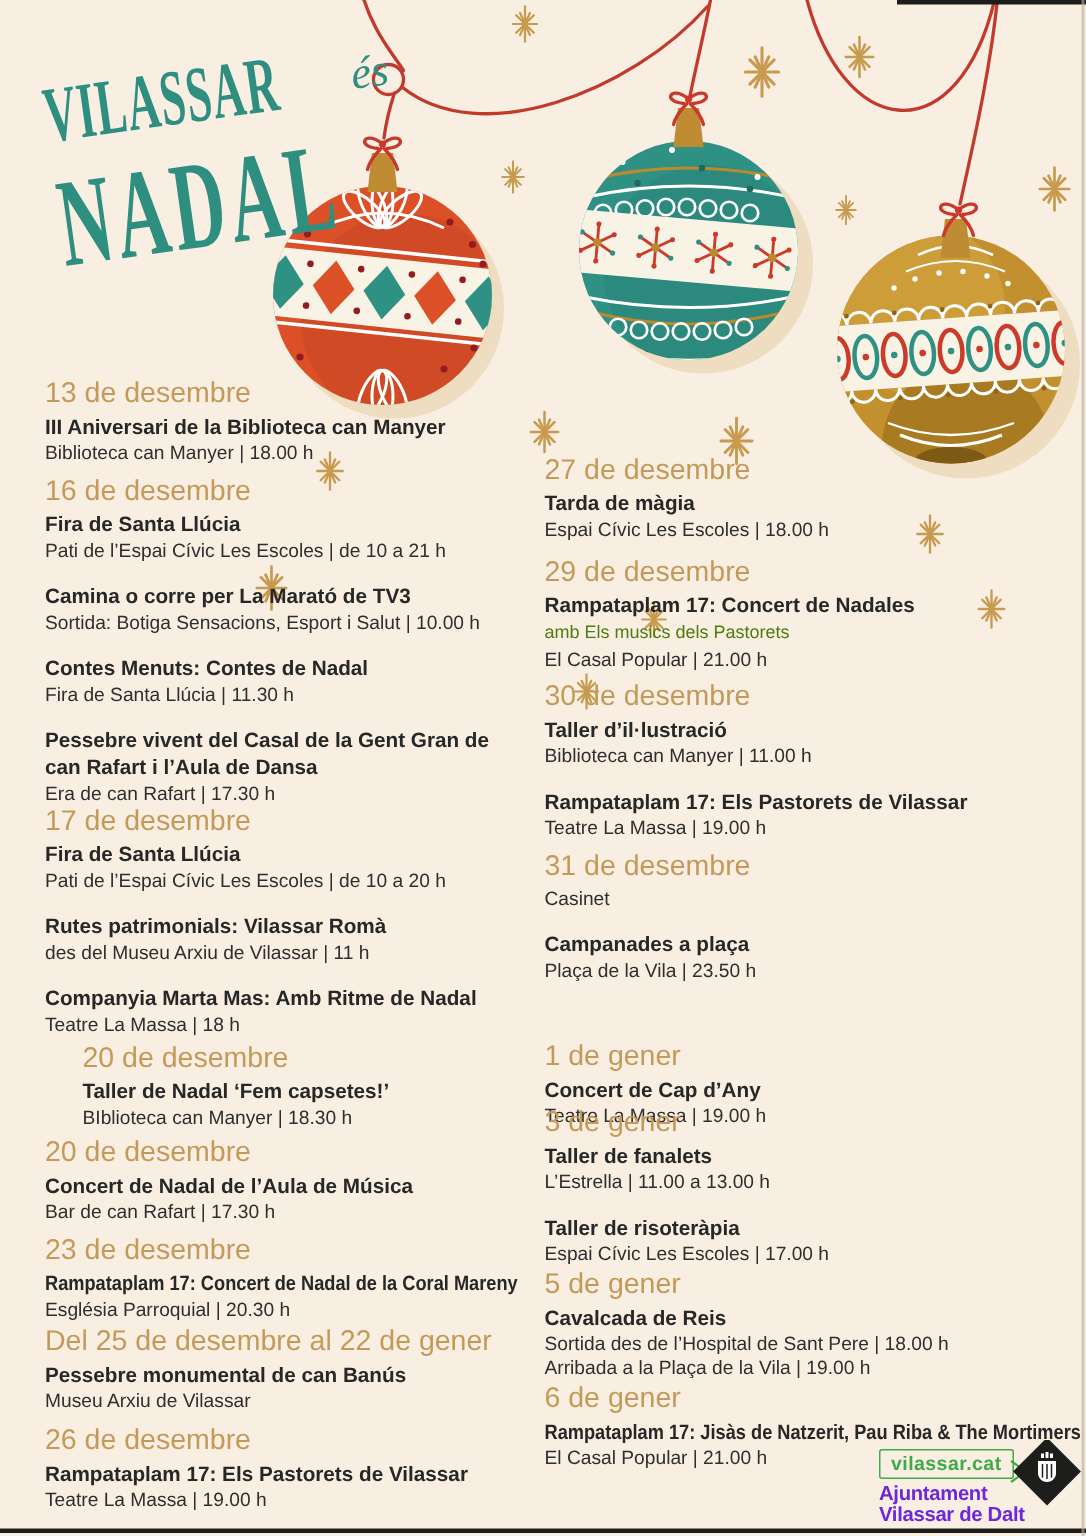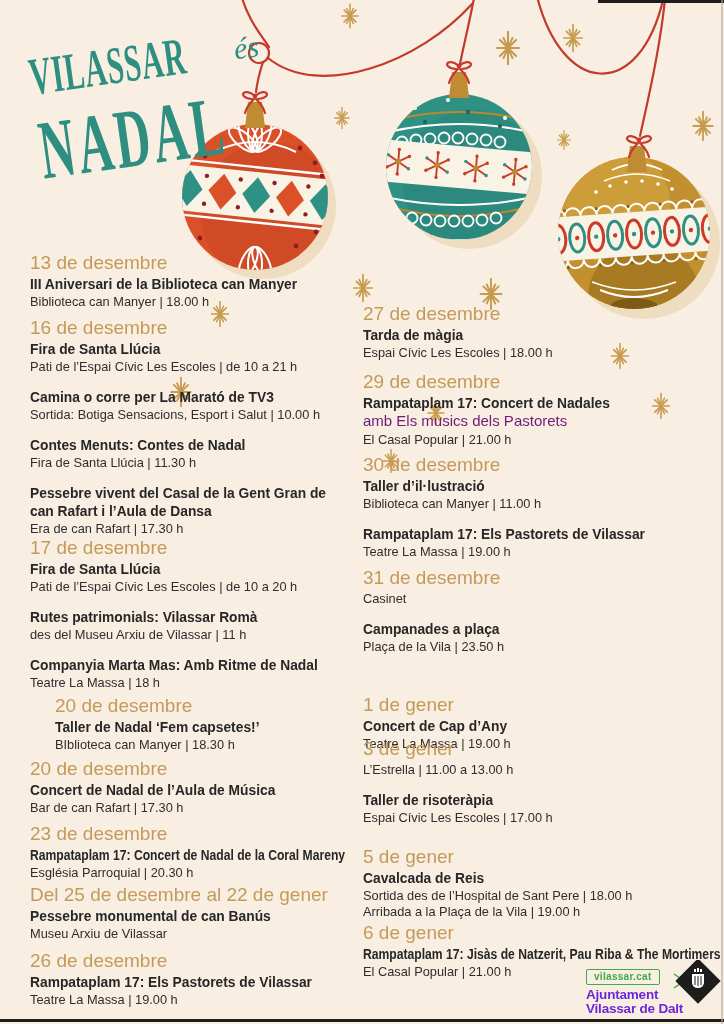--- a/index.html
+++ b/index.html
@@ -17,25 +17,25 @@
   .logo .w2{display:inline-block;font-family:"Liberation Serif",serif;font-weight:bold;
             font-size:62px;letter-spacing:4px;transform:scale(.78,1.35);transform-origin:left top;
             margin-top:-4px}
   
   .col{position:absolute;top:0;height:844px;z-index:3}
   .section{position:absolute;left:0;right:0}
   .date{font-size:19px;line-height:21px;color:#c49a5a;margin:0 0 3px 0}
   .ev{margin:0 0 14px 0}
   .ev-title{font-size:13.8px;line-height:18px;font-weight:bold;color:#272727}
   .ev-title.long{white-space:nowrap;transform:scaleX(.88);transform-origin:left center}
-  .sub{font-size:15px;line-height:16px;margin-bottom:3px;color:#701a75}
+  .sub{font-size:12px;line-height:16px;margin-bottom:3px;color:#4d7c0f}
   .venue{font-size:12.8px;line-height:16px;color:#2e2e2e}
   
   .footer{position:absolute;left:586px;top:966px;width:134px;z-index:4}
-  .site-box{display:inline-block;border:1.5px solid #3faa47;color:#3faa47;font-size:10px;
+  .site-box{display:inline-block;border:1.5px solid #3faa47;color:#3faa47;font-size:13px;
             font-weight:bold;padding:1px 7px 2px 7px;border-radius:2px;letter-spacing:.3px;
             background:transparent;cursor:pointer}
   .org{margin-top:3px;font-size:13.5px;font-weight:bold;line-height:1.06;color:#6d28d9;letter-spacing:-.2px}
   .crest{position:absolute;right:-4px;top:-6px}
   .border-bar{position:absolute;background:#1d1d1b;z-index:5}
 </style>
 </head>
 <body>
 
 <div class="poster">
@@ -402,20 +402,21 @@
       <div class="section" style="top: 674px; margin-top: 20px;">
         <div class="date">1 de gener</div>
         <div class="ev">
           <div class="ev-title">Concert de Cap d’Any</div>
           <div class="venue">Teatre La Massa | 19.00 h</div>
         </div>
       </div>
       <div class="section" style="top: 738px;">
         <div class="date">3 de gener</div>
         <div class="ev">
+          <div class="ev-title">Taller de fanalets</div>
           <div class="venue">L’Estrella | 11.00 a 13.00 h</div>
         </div>
         <div class="ev">
           <div class="ev-title">Taller de risoteràpia</div>
           <div class="venue">Espai Cívic Les Escoles | 17.00 h</div>
         </div>
       </div>
       <div class="section" style="top: 846px;">
         <div class="date">5 de gener</div>
         <div class="ev">

